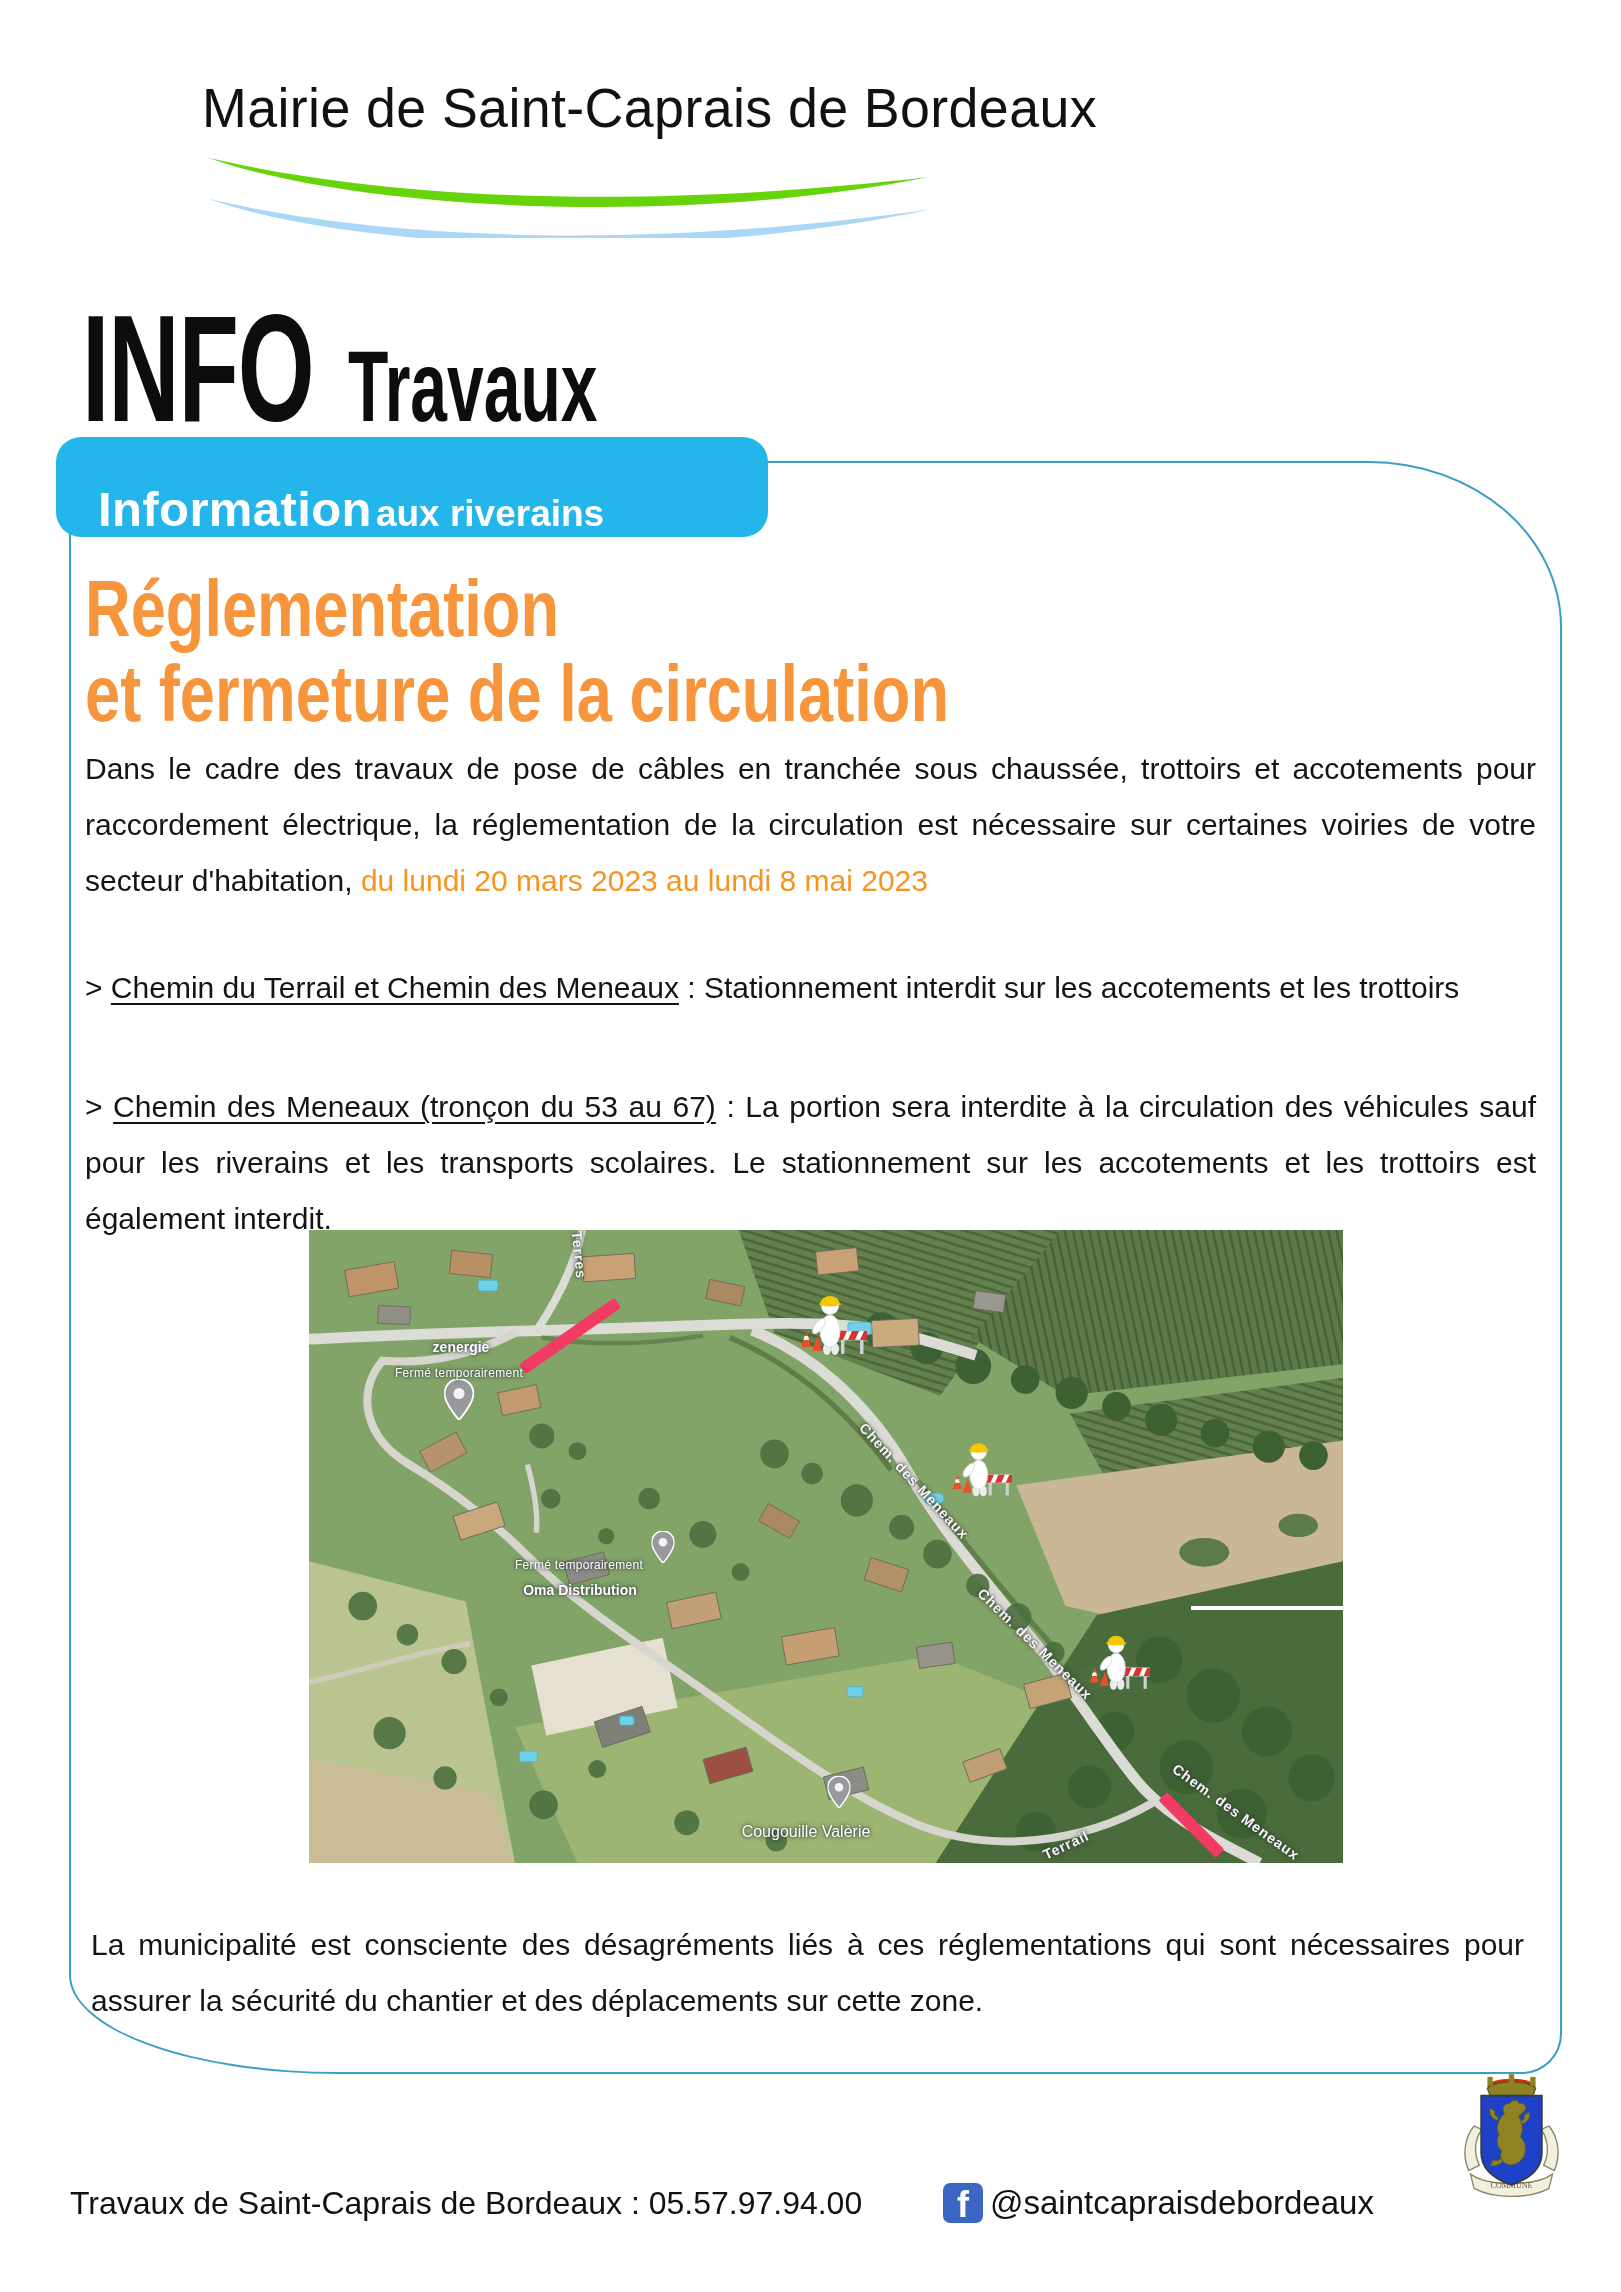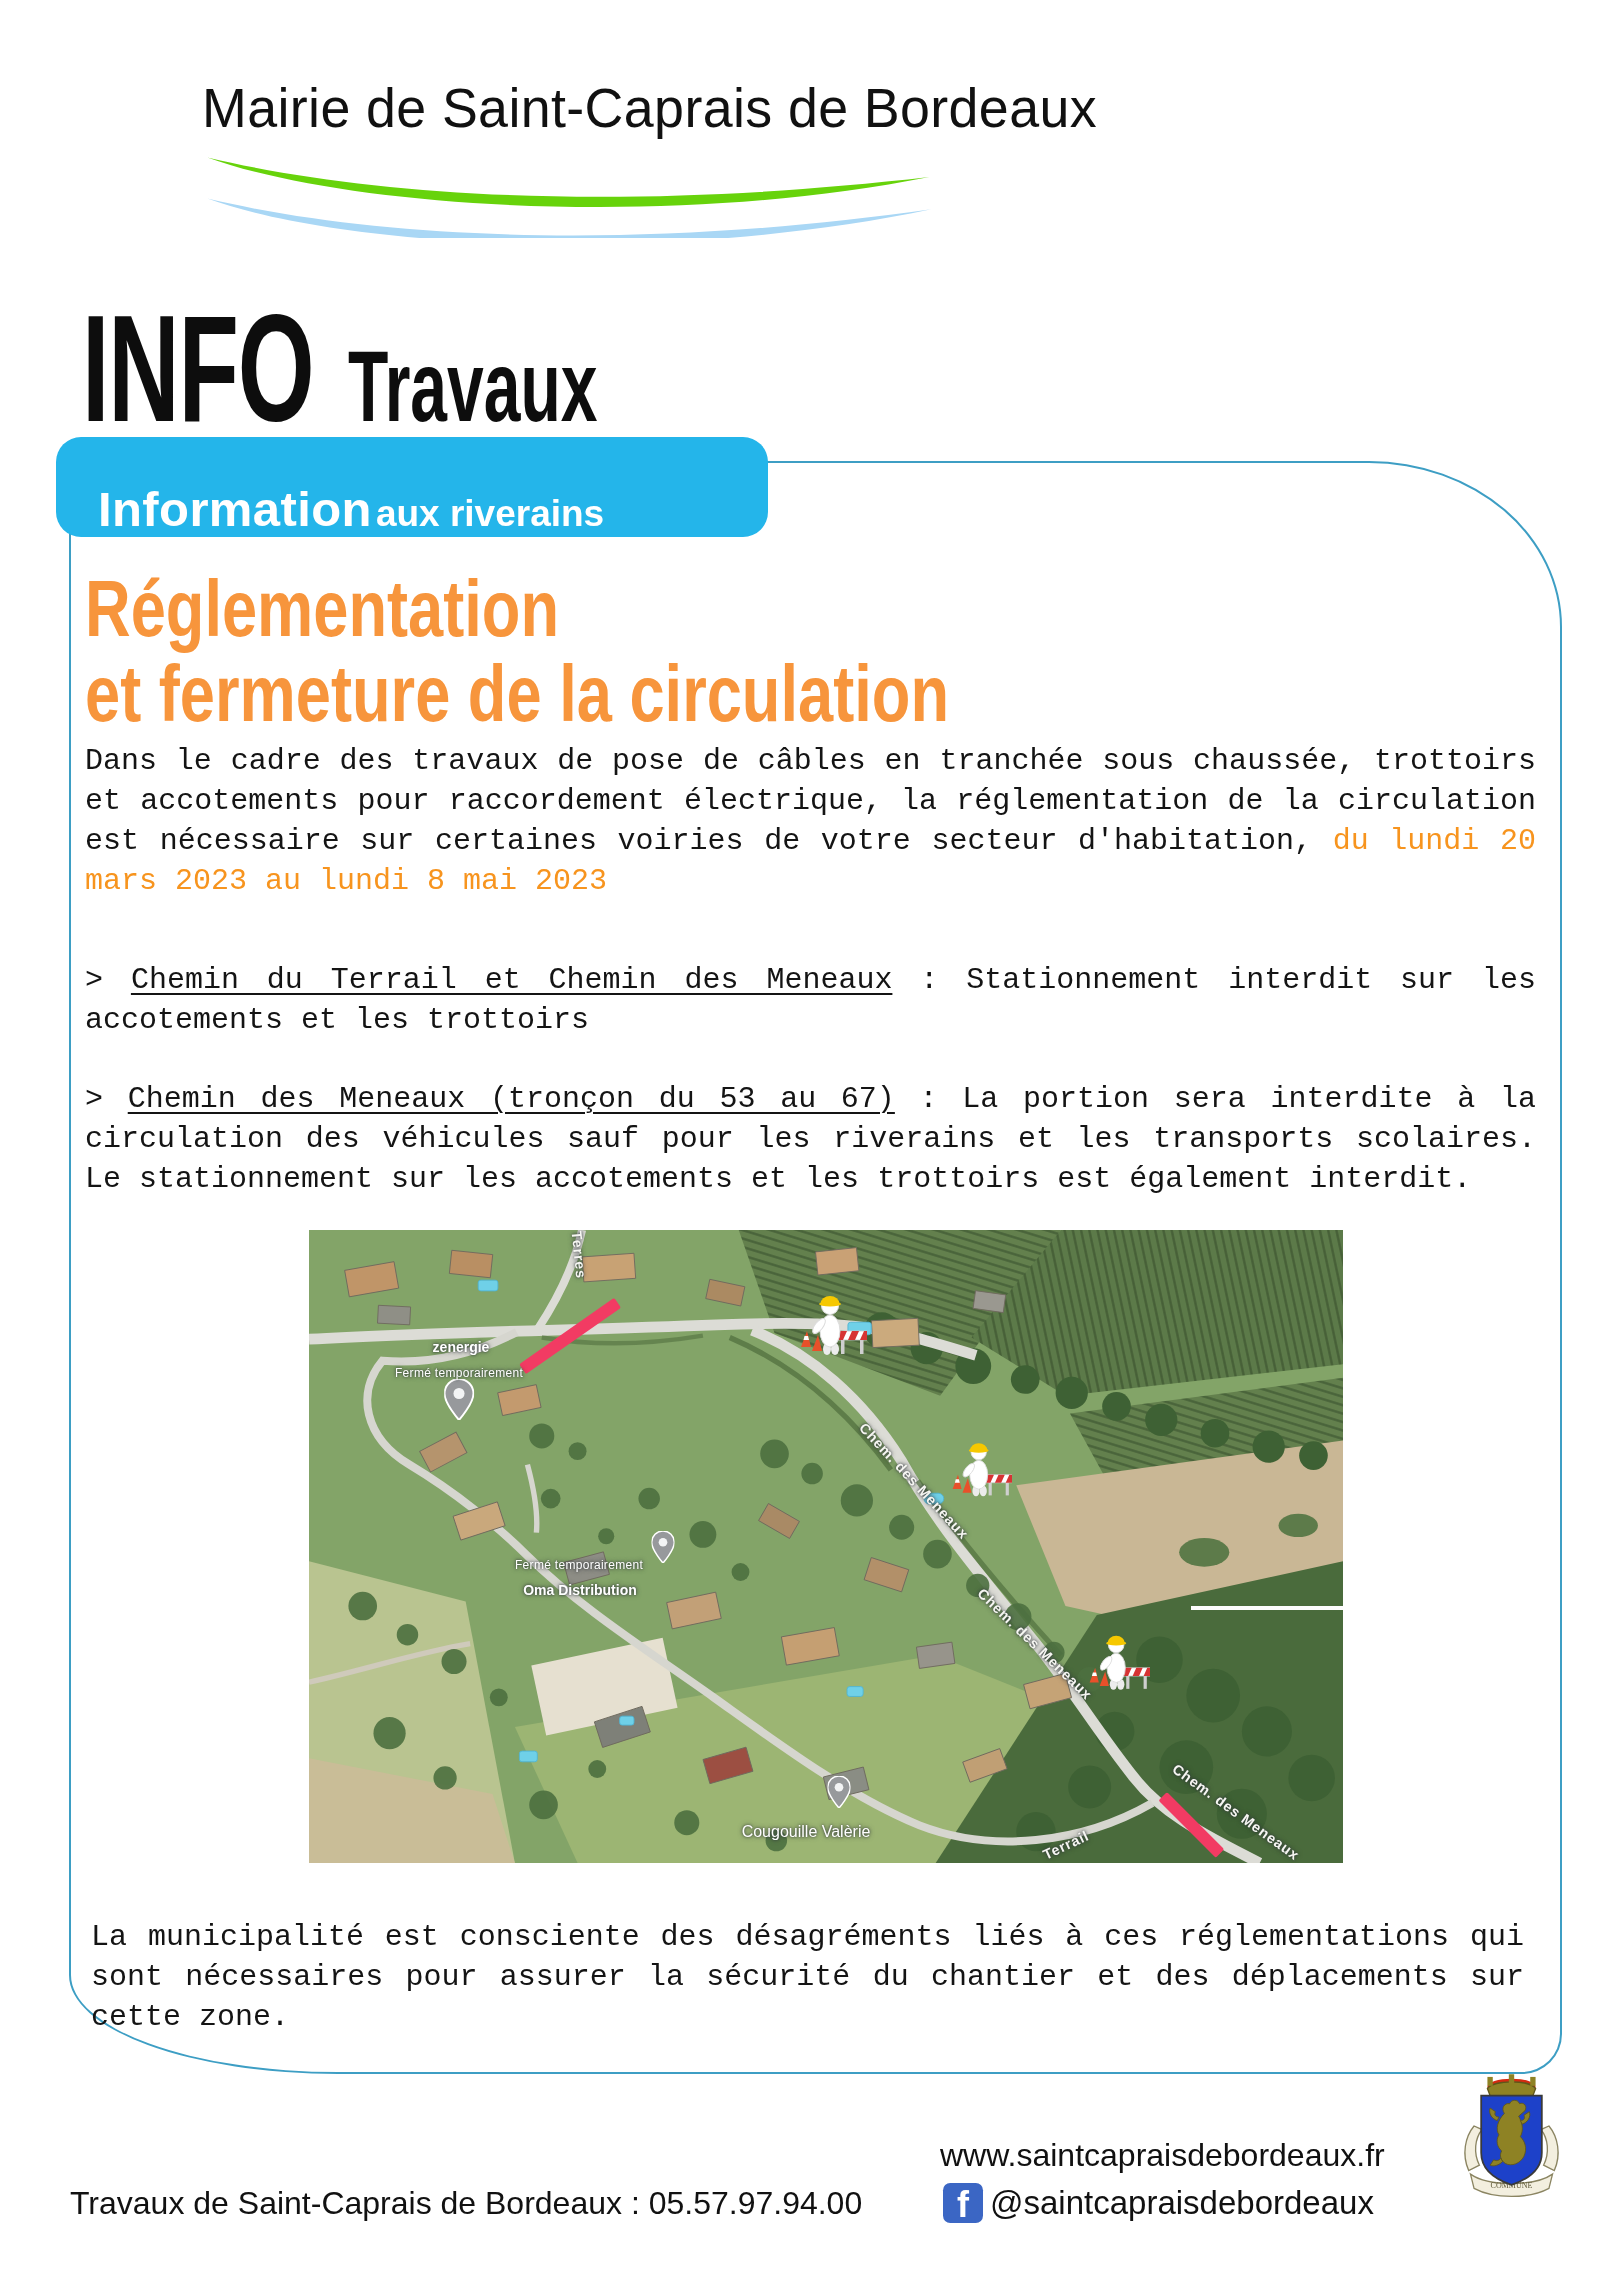--- a/index.html
+++ b/index.html
@@ -23,21 +23,21 @@
 
   .info-banner{position:absolute;left:56px;top:437px;width:712px;height:100px;background:#24b5ea;
                border-radius:25px;display:flex;align-items:baseline;padding:0 0 8px 42px;box-sizing:border-box;}
   .info-banner .inner{display:flex;align-items:baseline;margin-top:48px;line-height:1;}
   .banner-main{color:#fff;font-weight:700;font-size:49px;letter-spacing:0.4px;}
   .banner-sub{color:#fff;font-weight:700;font-size:37px;margin-left:4px;}
 
   .section-heading{position:absolute;left:85px;top:566px;color:#f7953c;font-weight:700;
                    font-size:79px;line-height:85px;transform:scaleX(.80);transform-origin:left top;
                    letter-spacing:0;}
-  .para{position:absolute;font-size:30px;line-height:40px;text-align:justify;color:#141414;margin:0;font-family:Liberation Mono, monospace;}
+  .para{position:absolute;font-size:30px;line-height:56px;text-align:justify;color:#141414;margin:0;}
   .intro{left:85px;top:741px;width:1451px;}
   .orange{color:#f7941e;}
   .bullet1{left:85px;top:960px;width:1451px;}
   .bullet2{left:85px;top:1079px;width:1451px;}
   .u{text-decoration:underline;text-decoration-thickness:2.2px;text-underline-offset:5.4px;}
 
   .map{position:absolute;left:309px;top:1230px;width:1034px;height:633px;overflow:hidden;background:#7da86a;}
   .map svg.scene{position:absolute;left:0;top:0;width:100%;height:100%;}
   .map-label{position:absolute;color:#ffffff;font-weight:700;white-space:nowrap;
              text-shadow:0 0 2.7px rgba(50,55,60,.95),0 0 5.4px rgba(50,55,60,.7);
@@ -282,21 +282,20 @@
     <span class="map-label poi-name" style="left:497px;top:602px;font-size:16px;font-weight:400;">Cougouille Valèrie</span>
     <span class="map-label street" style="left:605px;top:251px;transform:translate(-50%,-50%) rotate(47deg);">Chem. des Meneaux</span>
     <span class="map-label street" style="left:726px;top:414px;transform:translate(-50%,-50%) rotate(44deg);">Chem. des Meneaux</span>
     <span class="map-label street" style="left:927px;top:582px;transform:translate(-50%,-50%) rotate(36deg);">Chem. des Meneaux</span>
     <span class="map-label street" style="left:757px;top:615px;transform:translate(-50%,-50%) rotate(-25deg);">Terrail</span>
   </div>
 
   <p class="para closing">La municipalité est consciente des désagréments liés à ces réglementations qui sont nécessaires pour assurer la sécurité du chantier et des déplacements sur cette zone.</p>
 
   <div class="footer-left">Travaux de Saint-Caprais de Bordeaux : 05.57.97.94.00</div>
-  <div class="footer-web">www.saintcapraisdebordeaux.fr</div>
   <div class="footer-fb">
     <span class="fb-icon">f</span>
     <span class="fb-handle">@saintcapraisdebordeaux</span>
   </div>
 
   <svg class="crest" viewBox="0 0 120 152">
 
     <path d="M18,58 C8,70 4,90 12,108 L24,102 C17,88 19,72 27,62 Z" fill="#f3efdf" stroke="#8b8562" stroke-width="1.5"></path>
     <path d="M102,58 C112,70 116,90 108,108 L96,102 C103,88 101,72 93,62 Z" fill="#f3efdf" stroke="#8b8562" stroke-width="1.5"></path>
     <path d="M14,112 C34,126 86,126 106,112 L102,128 C80,140 40,140 18,128 Z" fill="#f3efdf" stroke="#8b8562" stroke-width="1.5"></path>

